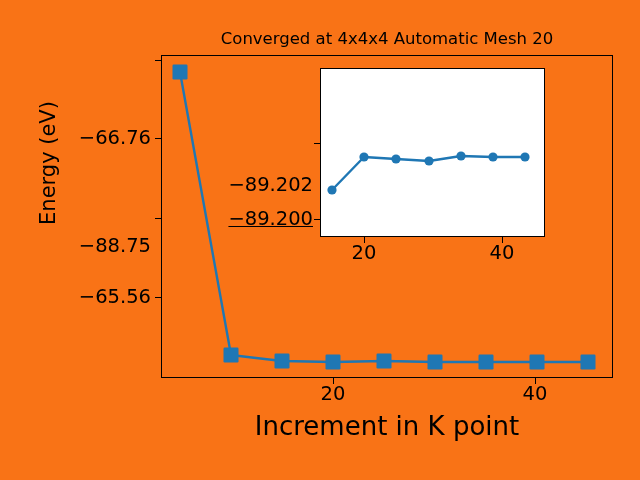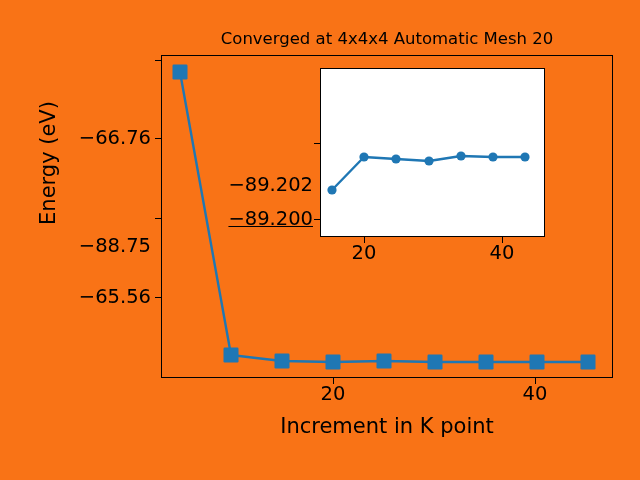--- a/index.html
+++ b/index.html
@@ -86,21 +86,21 @@
     height: 6px;
     border-left: 1.3px solid #000000;
   }
 
   #xlabel {
     position: absolute;
     left: 161px;
     top: 413px;
     width: 452px;
     text-align: center;
-    font-size: 21px;
+    font-size: 26px;
     line-height: 26px;
     white-space: nowrap;
     color: #000000;
   }
   #ylabel {
     position: absolute;
     left: -82px;
     top: 150px;
     width: 260px;
     text-align: center;

